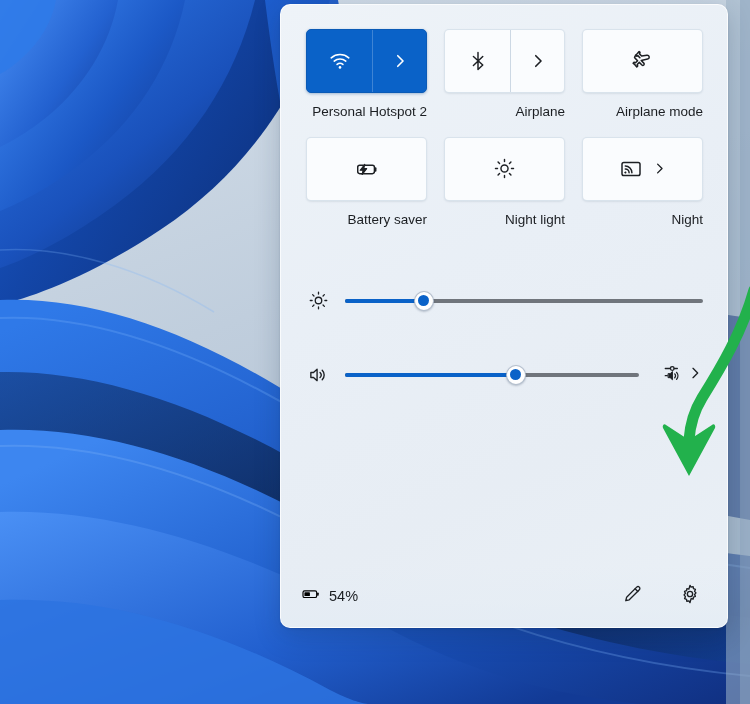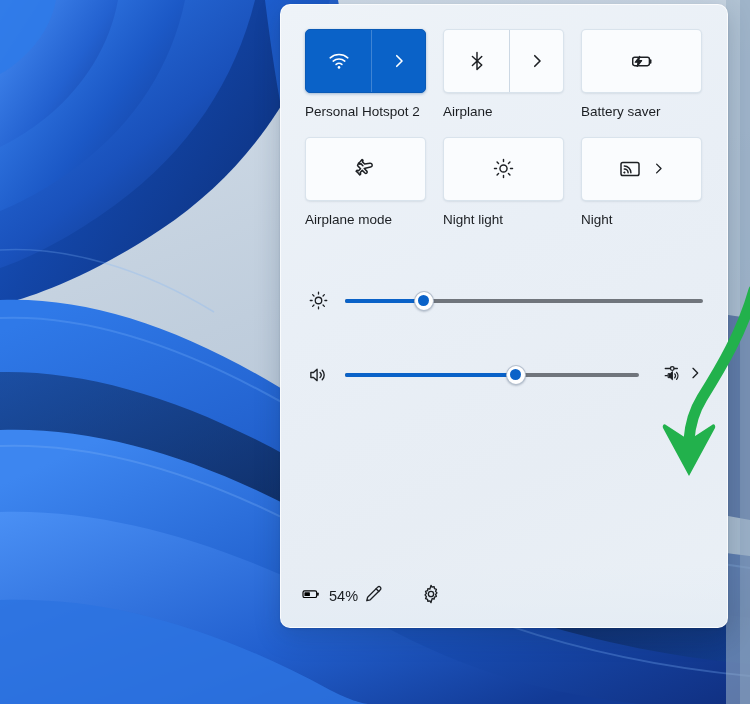--- a/index.html
+++ b/index.html
@@ -53,21 +53,21 @@
   .tile-grid {
     display: grid;
     grid-template-columns: repeat(3, 1fr);
     column-gap: 16px;
     row-gap: 0px;
   }
 
   .tile-cell {
     display: flex;
     flex-direction: column;
-    align-items: flex-start;
+    align-items: flex-end;
   }
 
   .tile {
     width: 121px;
     height: 64px;
     border-radius: 5px;
     background: #fafcfe;
     border: 1px solid rgba(190,205,220,0.55);
     box-shadow: 0 1px 2px rgba(40,60,90,0.10);
     display: flex;
@@ -196,20 +196,21 @@
     cursor: pointer;
   }
 
   
   #qs-footer {
     flex: 0 0 auto;
     height: 62px;
     padding: 0 22px 0 20px;
     display: flex;
     align-items: center;
+    justify-content: space-between;
     background: linear-gradient(180deg, rgba(232,239,246,0.0) 0%, rgba(228,236,244,0.85) 100%);
   }
   #battery-group {
     display: flex;
     align-items: center;
     gap: 8px;
     cursor: pointer;
   }
   #battery-percent {
     font-size: 14.5px;
@@ -357,39 +358,39 @@
               </span>
             </div>
           </div>
           <div class="tile-label">Airplane</div>
         </div>
 
 
         <div class="tile-cell">
           <div class="tile plain">
             <span class="tile-icon">
+              <svg width="24" height="24" viewBox="0 0 24 24" fill="none" stroke="currentColor" stroke-width="1.5" stroke-linejoin="round" stroke-linecap="round">
+                <path d="M5.9 7.2c-.5-.5-1.4-.5-1.9 0-.5.5-.5 1.4 0 1.9l2.6 2.6-2.1 2.1-1.5-.5-.9.9 2 1.7 1.7 2 .9-.9-.5-1.5 2.1-2.1 2.6 2.6c.5.5 1.4.5 1.9 0 .5-.5.5-1.4 0-1.9l-2.6-2.6 6.4-1.4c.9-.2 1.6-1 1.6-1.9 0-1.1-.9-2-2-2h-.3l-5.3.8-2.1-2.1.5-1.5-.9-.9-1.7 2-2 1.7.9.9 1.5-.5 2.1 2.1"></path>
+              </svg>
+            </span>
+          </div>
+          <div class="tile-label">Airplane mode</div>
+        </div>
+
+        <div class="tile-cell">
+          <div class="tile plain">
+            <span class="tile-icon">
               <svg width="26" height="26" viewBox="0 0 28 24" fill="none" stroke="currentColor" stroke-width="1.6" stroke-linejoin="round">
                 <rect x="4" y="8" width="18" height="9" rx="2.2"></rect>
                 <path d="M23.2 11.1v2.8" stroke-linecap="round" stroke-width="2"></path>
                 <path d="M11.6 7 6.6 13.4h3.1L8.7 18l5-6.4h-3.1z" fill="currentColor" stroke="currentColor" stroke-width="1.1"></path>
               </svg>
             </span>
           </div>
           <div class="tile-label">Battery saver</div>
-        </div>
-
-        <div class="tile-cell">
-          <div class="tile plain">
-            <span class="tile-icon">
-              <svg width="24" height="24" viewBox="0 0 24 24" fill="none" stroke="currentColor" stroke-width="1.5" stroke-linejoin="round" stroke-linecap="round">
-                <path d="M5.9 7.2c-.5-.5-1.4-.5-1.9 0-.5.5-.5 1.4 0 1.9l2.6 2.6-2.1 2.1-1.5-.5-.9.9 2 1.7 1.7 2 .9-.9-.5-1.5 2.1-2.1 2.6 2.6c.5.5 1.4.5 1.9 0 .5-.5.5-1.4 0-1.9l-2.6-2.6 6.4-1.4c.9-.2 1.6-1 1.6-1.9 0-1.1-.9-2-2-2h-.3l-5.3.8-2.1-2.1.5-1.5-.9-.9-1.7 2-2 1.7.9.9 1.5-.5 2.1 2.1"></path>
-              </svg>
-            </span>
-          </div>
-          <div class="tile-label">Airplane mode</div>
         </div>
 
         <div class="tile-cell">
           <div class="tile plain">
             <span class="tile-icon">
               <svg width="23" height="23" viewBox="0 0 24 24" fill="none" stroke="currentColor" stroke-width="1.5" stroke-linecap="round">
                 <circle cx="12" cy="12" r="3.7"></circle>
                 <path d="M12 2.6v2.1M12 19.3v2.1M2.6 12h2.1M19.3 12h2.1M5.3 5.3l1.5 1.5M17.2 17.2l1.5 1.5M18.7 5.3l-1.5 1.5M6.8 17.2l-1.5 1.5"></path>
               </svg>
             </span>

